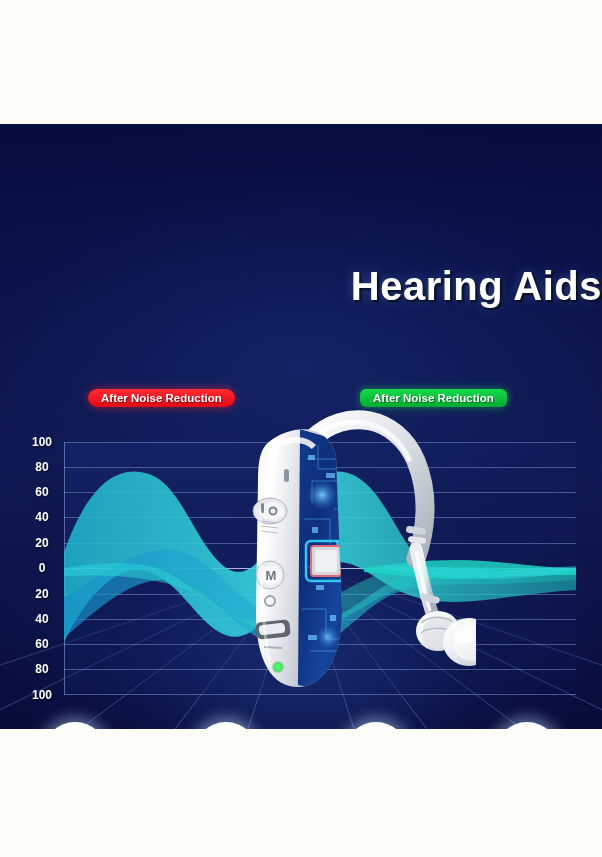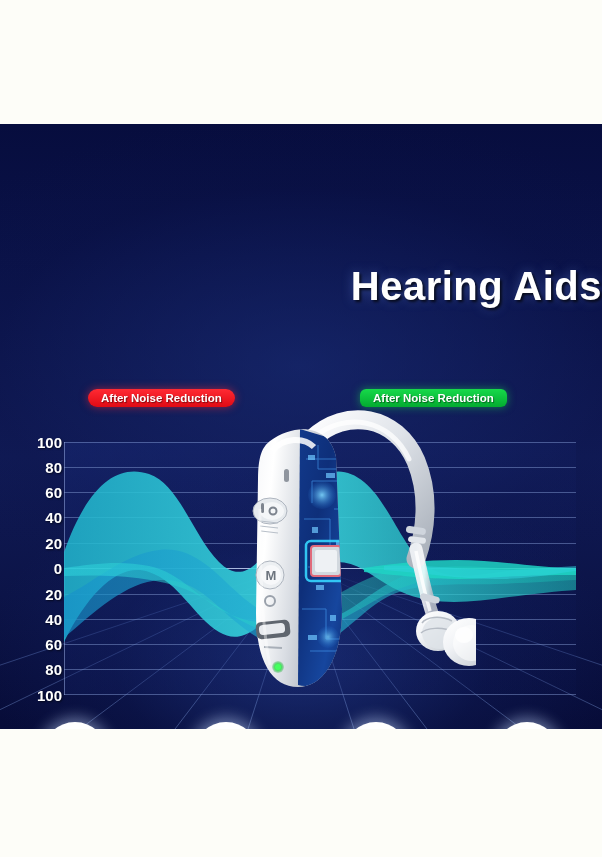--- a/index.html
+++ b/index.html
@@ -110,22 +110,22 @@
     position: absolute;
     left: 22px;
     top: 0;
     width: 40px;
     height: 290px;
   }
   .y-tick {
     position: absolute;
     right: 0;
     width: 40px;
-    text-align: right;
-    font-size: 15px;
+    text-align: center;
+    font-size: 12px;
     font-weight: bold;
     color: #ffffff;
     text-shadow: 1px 1px 2px rgba(0,0,0,0.6);
     transform: translateY(-50%);
   }
   .plot {
     position: absolute;
     left: 64px;
     top: 18px;
     width: 512px;

